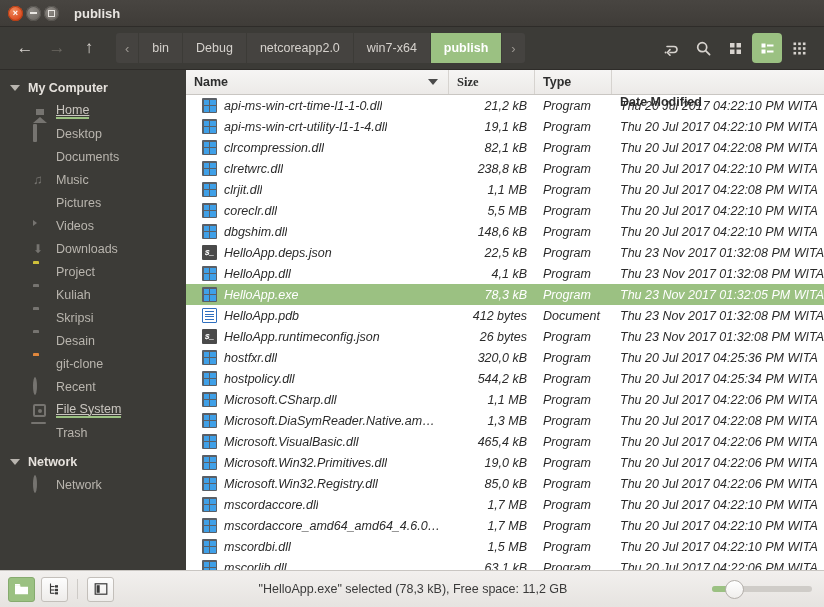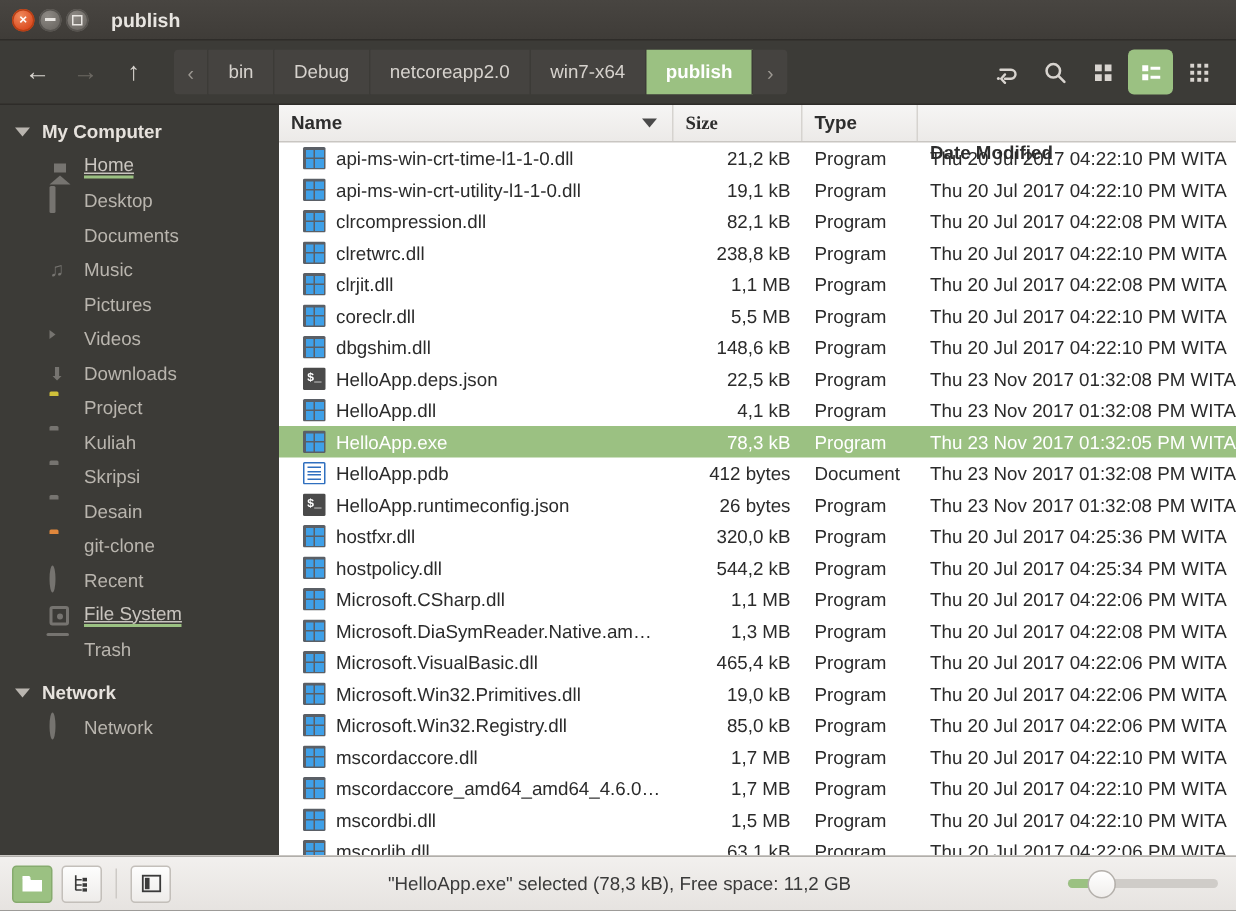--- a/index.html
+++ b/index.html
@@ -108,21 +108,21 @@
     font-size: 12.5px; color: #2e2e2e; font-weight: bold;
   }
   .ch { display: flex; align-items: center; height: 100%; border-right: 1px solid #d6d3cf; padding: 0 8px; }
   .ch.name { flex: 1 1 auto; min-width: 0; justify-content: space-between; }
   .ch.size { width: 86px; flex: 0 0 86px; font-family: Liberation Serif, serif; }
   .ch.type { width: 77px; flex: 0 0 77px; }
   .ch.date { flex: 0 0 212px; border-right: none; margin-top: 40px; }
   .sortcaret { width: 0; height: 0; border-left: 5px solid transparent; border-right: 5px solid transparent;
                border-top: 6px solid #4a4a4a; margin-right: 2px; }
 
-  .rows { flex: 1 1 auto; overflow: hidden; }
+  .rows { flex: 1 1 auto; overflow: hidden; font-style: italic; }
   .row {
     height: 21px; display: flex; align-items: center;
     font-size: 12.5px; color: #2b2b2b; white-space: nowrap;
   }
   .row.selected { background: #9bc182; color: #ffffff; }
   .cell { padding: 0 8px; overflow: hidden; }
   .cell.name { flex: 1 1 auto; min-width: 0; display: flex; align-items: center; gap: 7px; padding-left: 16px; }
   .cell.name .nm { overflow: hidden; text-overflow: ellipsis; white-space: nowrap; }
   .cell.size { width: 86px; flex: 0 0 86px; text-align: right; }
   .cell.type { width: 77px; flex: 0 0 77px; text-align: left; }
@@ -391,21 +391,21 @@
             <div class="cell date">Thu 20 Jul 2017 04:22:10 PM WITA</div>
           </div>
           <div class="row">
             <div class="cell name">
               <span class="ficon ico-dll">
                 <i></i>
                 <i></i>
                 <i></i>
                 <i></i>
               </span>
-              <span class="nm">api-ms-win-crt-utility-l1-1-0.dll</span>
+              <span class="nm">api-ms-win-crt-utility-l1-1-4.dll</span>
             </div>
             <div class="cell size">19,1 kB</div>
             <div class="cell type">Program</div>
             <div class="cell date">Thu 20 Jul 2017 04:22:10 PM WITA</div>
           </div>
           <div class="row">
             <div class="cell name">
               <span class="ficon ico-dll">
                 <i></i>
                 <i></i>

